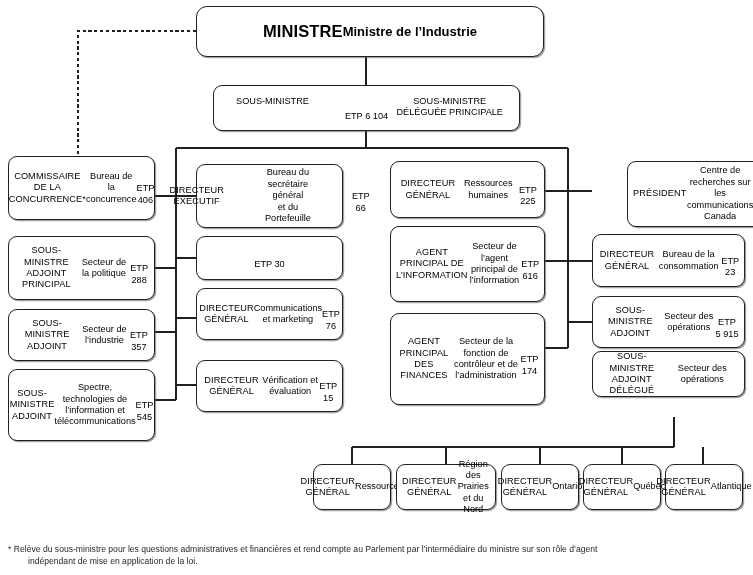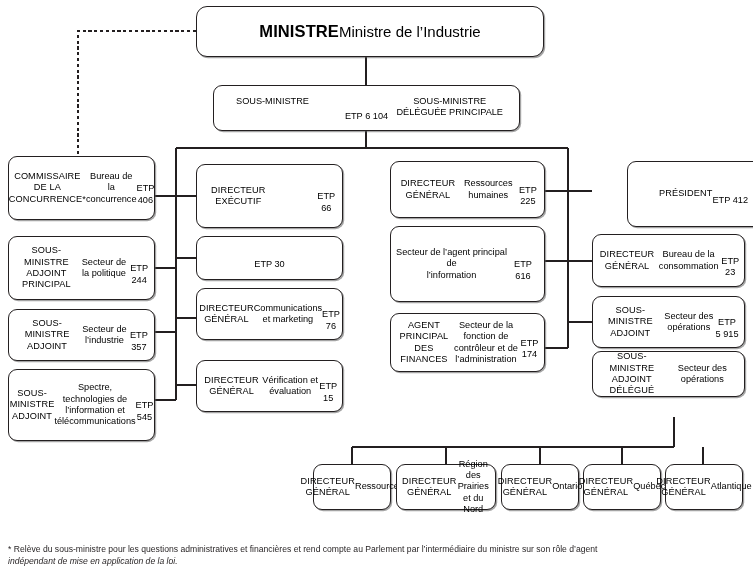--- a/index.html
+++ b/index.html
@@ -61,23 +61,23 @@
   #node-ministre {
     border-width: 1.6px;
     border-radius: 11px;
   }
   #node-ministre .ttl {
     font-size: 16.5px;
     line-height: 19px;
     font-weight: bold;
   }
   #node-ministre .sub {
-    font-size: 15px;
+    font-size: 13px;
     line-height: 14px;
-    font-weight: normal;
+    font-weight: bold;
     margin-top: 1px;
   }
 
   #node-sousministre {
     display: block;
     padding: 0;
   }
   .sm-left {
     position: absolute;
     left: 22px;
@@ -119,22 +119,21 @@
     text-align: left;
   }
   #footnote .star {
     font-size: 8.6px;
   }
   #footnote .ftext {
     display: inline;
   }
   #footnote .fline2 {
     display: block;
-    margin-left: 0;
-    font-style: italic;
+    margin-left: 20px;
   }
 </style>
 </head>
 <body>
 
 <div id="chart-root">
 
   <svg class="lines" viewBox="0 0 753 575" width="753" height="575">
     <g stroke="#231f20" stroke-width="1.2" fill="none" shape-rendering="crispEdges">
 
@@ -195,38 +194,40 @@
     <div class="ttl">COMMISSAIRE DE LA
 CONCURRENCE*</div>
     <div class="sub">Bureau de la concurrence</div>
     <div class="etp">ETP 406</div>
   </div>
 
   <div class="node" style="left:8px; top:236px; width:147px; height:64px;">
     <div class="ttl">SOUS-MINISTRE ADJOINT
 PRINCIPAL</div>
     <div class="sub">Secteur de la politique</div>
-    <div class="etp">ETP 244</div>
+    <div class="etp">ETP 288</div>
   </div>
 
   <div class="node compact" style="left:8px; top:309px; width:147px; height:52px;">
     <div class="ttl">SOUS-MINISTRE ADJOINT</div>
     <div class="sub">Secteur de l’industrie</div>
     <div class="etp">ETP 357</div>
   </div>
 
   <div class="node" style="left:8px; top:369px; width:147px; height:72px;">
     <div class="ttl">SOUS-MINISTRE ADJOINT</div>
     <div class="sub">Spectre, technologies de
 l’information et télécommunications</div>
     <div class="etp">ETP 545</div>
   </div>
 
   <div class="node" style="left:196px; top:164px; width:147px; height:64px;gap:41px;">
     <div class="ttl">DIRECTEUR EXÉCUTIF</div>
+    <div class="sub">Bureau du secrétaire général
+et du Portefeuille</div>
     <div class="etp">ETP 66</div>
   </div>
 
   <div class="node compact" style="left:196px; top:236px; width:147px; height:44px;">
     <div class="etp">ETP 30</div>
   </div>
 
   <div class="node compact" style="left:196px; top:288px; width:147px; height:52px;">
     <div class="ttl">DIRECTEUR GÉNÉRAL</div>
     <div class="sub">Communications et marketing</div>
@@ -239,35 +240,39 @@
     <div class="etp">ETP 15</div>
   </div>
 
   <div class="node compact" style="left:390px; top:161px; width:155px; height:57px;">
     <div class="ttl">DIRECTEUR GÉNÉRAL</div>
     <div class="sub">Ressources humaines</div>
     <div class="etp">ETP 225</div>
   </div>
 
   <div class="node" style="left:390px; top:226px; width:155px; height:76px;">
+    <div class="ttl">AGENT PRINCIPAL DE
+L’INFORMATION</div>
     <div class="sub">Secteur de l’agent principal de
 l’information</div>
     <div class="etp">ETP 616</div>
   </div>
 
-  <div class="node" style="left:390px; top:313px; width:155px; height:59px;">
+  <div class="node" style="left:390px; top:313px; width:155px; height:92px;">
     <div class="ttl">AGENT PRINCIPAL DES
 FINANCES</div>
     <div class="sub">Secteur de la fonction de
 contrôleur et de l’administration</div>
     <div class="etp">ETP 174</div>
   </div>
 
   <div class="node" style="left:627px; top:161px; width:153px; height:66px;">
     <div class="ttl">PRÉSIDENT</div>
+    <div class="sub">Centre de recherches sur les
+communications Canada</div>
     <div class="etp">ETP 412</div>
   </div>
 
   <div class="node compact" style="left:592px; top:234px; width:153px; height:53px;">
     <div class="ttl">DIRECTEUR GÉNÉRAL</div>
     <div class="sub">Bureau de la consommation</div>
     <div class="etp">ETP 23</div>
   </div>
 
   <div class="node compact" style="left:592px; top:296px; width:153px; height:52px;">

